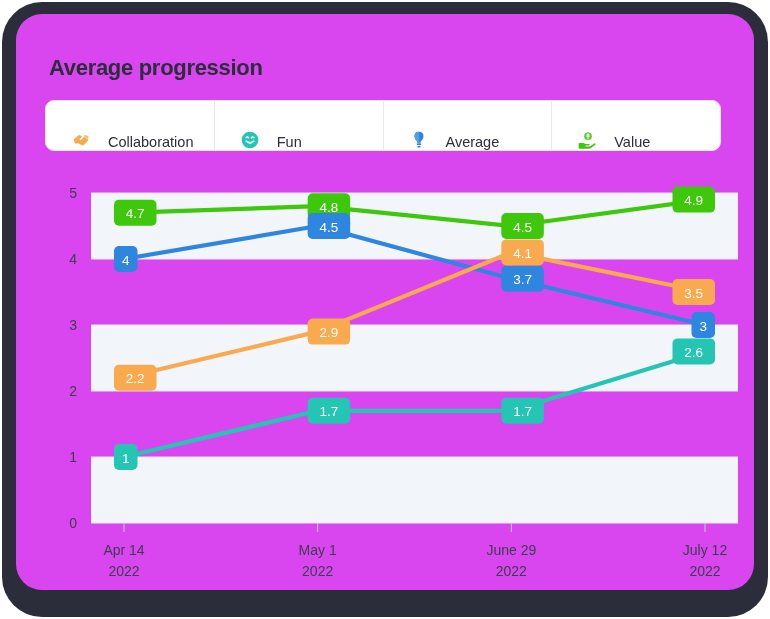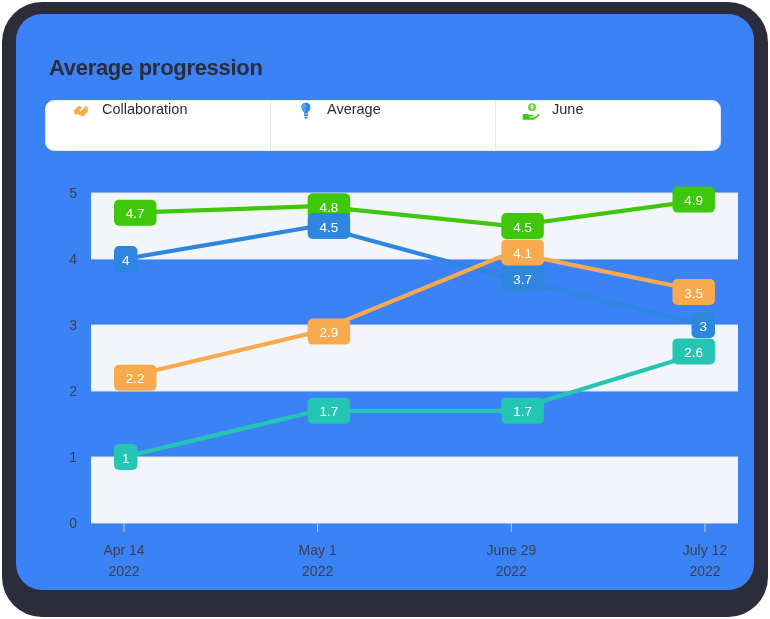--- a/index.html
+++ b/index.html
@@ -22,21 +22,21 @@
     background: #2b2d3a;
     border-radius: 40px;
   }
 
   #card {
     position: absolute;
     left: 16px;
     top: 14px;
     width: 738px;
     height: 576px;
-    background: #3b82f6;
+    background: #d946ef;
     border-radius: 26px;
   }
 
   #page-title {
     position: absolute;
     left: 33px;
     top: 41px;
     font-size: 22px;
     font-weight: bold;
     color: #2b2d3a;
@@ -52,23 +52,23 @@
     height: 51px;
     border: 1px solid #e4e9f2;
     border-radius: 9px;
     display: flex;
     background: #ffffff;
     overflow: hidden;
   }
   .tab {
     flex: 1 1 0;
     display: flex;
-    align-items: flex-start;
+    align-items: flex-end;
     padding-left: 25px;
-    gap: 11px;
+    gap: 17px;
     border-left: 1px solid #e4e9f2;
     cursor: pointer;
   }
   .tab:first-child { border-left: none; }
   .tab-label {
     font-size: 14.5px;
     color: #2b2d3a;
   }
   .tab-icon {
     width: 20px;
@@ -122,20 +122,31 @@
           <path d="M3.2 11.4 L8.6 6.6 q0.9-0.8 2-0.3 l2.4 1.1 q0.6 0.3 0.2 0.8 l-2.6 2.6 q-0.6 0.6 0 1.2 0.6 0.6 1.2 0
                    l3.4-3.3 q0.6-0.6 1.3-0.1 l3.6 2.6 q0.8 0.6 0.2 1.4 l-4.9 5.4 q-0.8 0.9-1.9 0.4
                    l-5.4-2.6 q-0.5-0.2-0.9 0.1 l-0.6 0.5 q-0.6 0.5-1.2-0.1 l-1.4-1.6 q-0.6-0.7 0-1.4 z" fill="#F9A94E"></path>
           <path d="M16.3 6.2 q0.7-0.6 1.5-0.1 l3.1 2 q0.8 0.5 0.2 1.2 l-0.8 0.9 q-0.5 0.6-1.2 0.1
                    l-3.2-2.3 q-0.7-0.5 0.4-1.8 z" fill="#F7B96A"></path>
         </svg>
       </span>
       <span class="tab-label">Collaboration</span>
     </div>
 
+    <div class="tab">
+      <span class="tab-icon">
+        <svg width="20" height="20" viewBox="0 0 24 24">
+          <circle cx="12" cy="12" r="10" fill="#25C5B4"></circle>
+          <path d="M7.3 9.3 q1.5-1.8 3 0" stroke="#ffffff" stroke-width="1.7" fill="none" stroke-linecap="round"></path>
+          <path d="M13.7 9.3 q1.5-1.8 3 0" stroke="#ffffff" stroke-width="1.7" fill="none" stroke-linecap="round"></path>
+          <path d="M7.6 13.4 q4.4 4.2 8.8 0" stroke="#ffffff" stroke-width="1.9" fill="none" stroke-linecap="round"></path>
+        </svg>
+      </span>
+      <span class="tab-label">Fun</span>
+    </div>
 
     <div class="tab">
       <span class="tab-icon">
         <svg width="20" height="20" viewBox="0 0 24 24">
           <path d="M12 2.2 q5.4 0 5.4 5.4 0 3.1-2.4 5 -0.8 0.6-0.9 1.6 l-0.1 1 h-4 l-0.1-1
                    q-0.1-1-0.9-1.6 -2.4-1.9-2.4-5 0-5.4 5.4-5.4 z" fill="#2E86DE"></path>
           <rect x="9.4" y="16" width="5.2" height="2" rx="1" fill="#2E86DE"></rect>
           <rect x="10.1" y="19" width="3.8" height="2" rx="1" fill="#2E86DE"></rect>
           <path d="M12 2.2 q-5.4 0-5.4 5.4 0 3.1 2.4 5 0.8 0.6 0.9 1.6 l0.1 1 h2 z" fill="#4E9DE8"></path>
         </svg>
@@ -146,21 +157,21 @@
     <div class="tab">
       <span class="tab-icon">
         <svg width="20" height="20" viewBox="0 0 24 24">
           <path d="M2 16.5 q0-1 1-1 h4.4 q0.6 0 1.1 0.3 l1.9 1.1 h3.6 q1 0 1 0.9 0 0.9-1 0.9 h-3.5
                    q-0.5 0-0.5 0.5 0 0.5 0.5 0.5 h4.4 q0.8 0 1.5-0.5 l4.3-3.1 q0.9-0.6 1.5 0.2
                    0.6 0.8-0.3 1.5 l-5.2 3.9 q-1 0.8-2.3 0.8 H3 q-1 0-1-1 z" fill="#3EC70B"></path>
           <ellipse cx="13.2" cy="7.4" rx="4.6" ry="4.6" fill="#59D12D"></ellipse>
           <path d="M13.2 4.4 v6.1 M11.6 5.8 q1.6-1.1 3.2 0 -1.6 1-3.2 1.8 1.6 1.1 3.2 0.2" stroke="#ffffff" stroke-width="1.1" fill="none" stroke-linecap="round"></path>
         </svg>
       </span>
-      <span class="tab-label">June</span>
+      <span class="tab-label">Value</span>
     </div>
 
   </div>
 
   <div id="chart">
     <svg id="chart-svg" width="738" height="576">
         <rect x="59" y="165" width="647" height="66" fill="#f2f5fa"></rect>
         <rect x="59" y="297" width="647" height="66" fill="#f2f5fa"></rect>
         <rect x="59" y="429" width="647" height="66" fill="#f2f5fa"></rect>
         <line x1="59" y1="495" x2="706" y2="495" stroke="#e2e8f0" stroke-width="1"></line>

